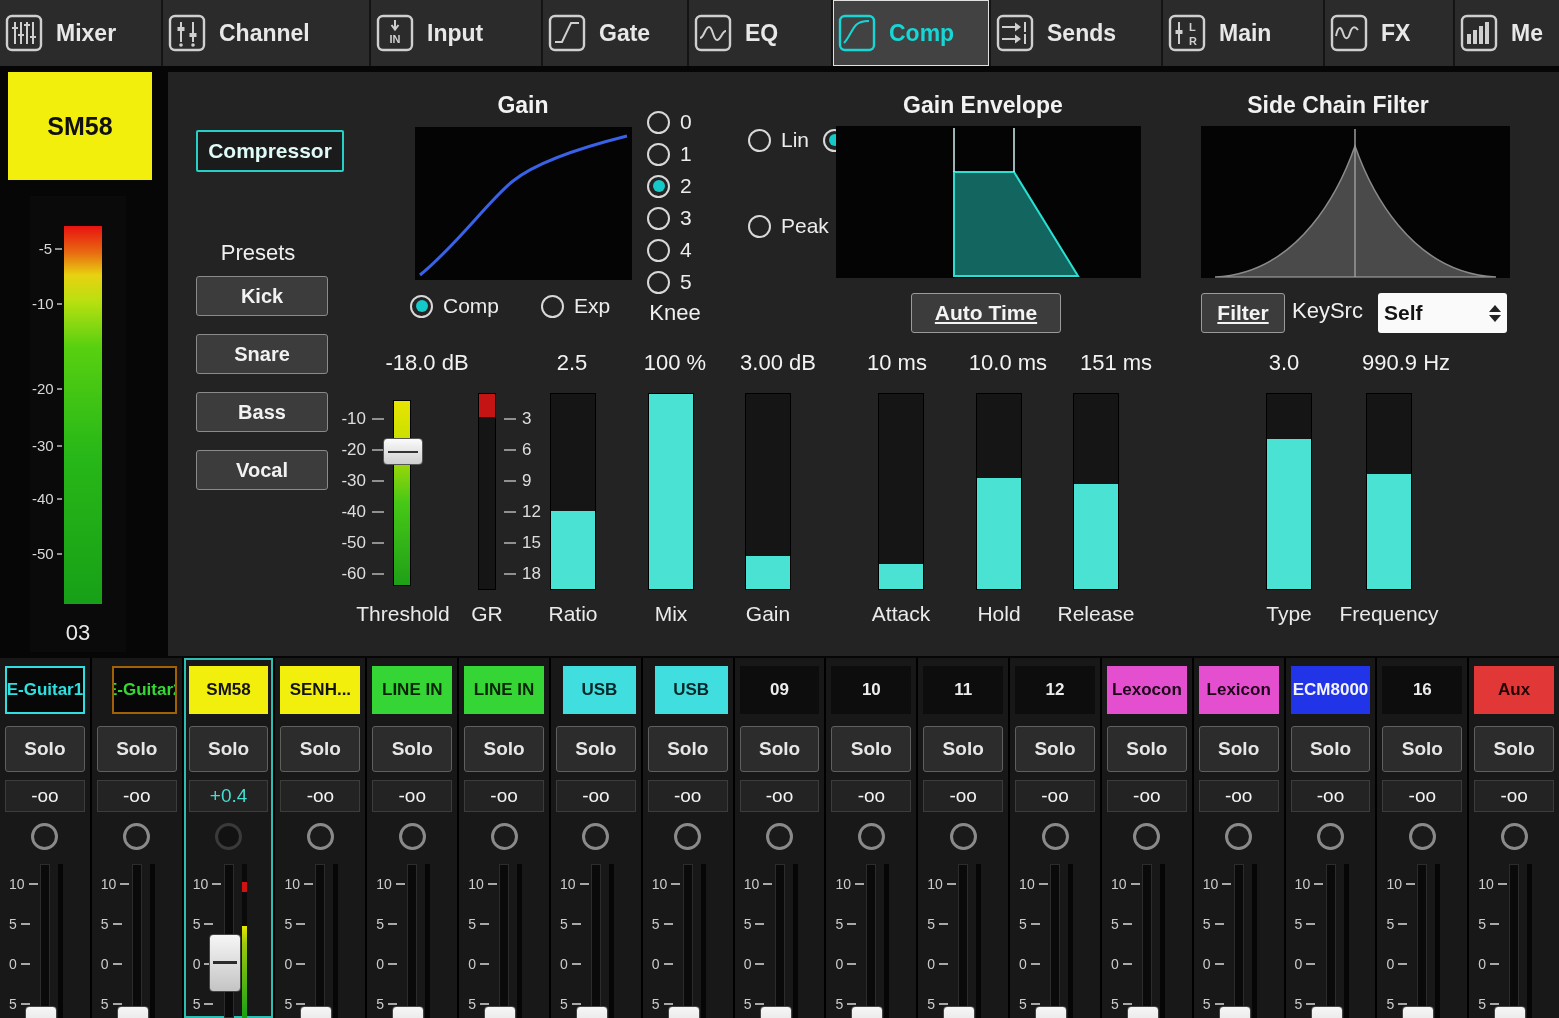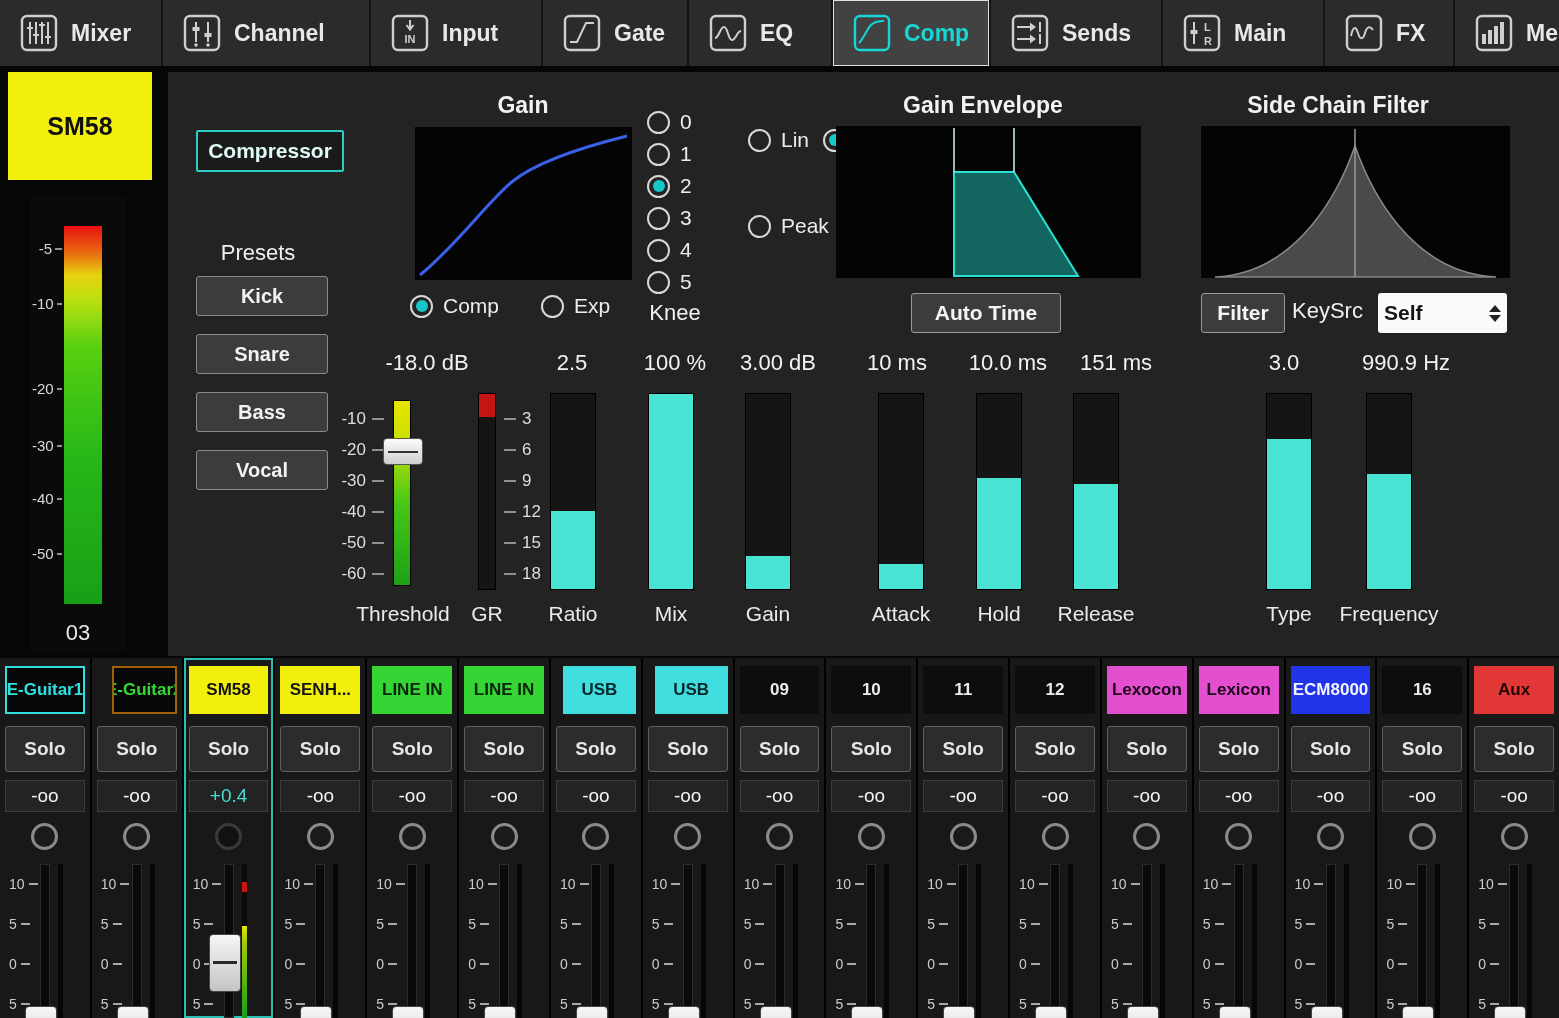--- a/index.html
+++ b/index.html
@@ -2,21 +2,21 @@
 <html><head>
 <meta charset="utf-8">
 <style>
   html,body{margin:0;padding:0;background:#000;}
   *{box-sizing:border-box;}
   .screen{position:relative;width:1559px;height:1018px;overflow:hidden;background:#060606;
           font-family:"Liberation Sans",sans-serif;color:#e6e6e6;-webkit-user-select:none;}
 
   
   .tabbar{position:absolute;left:0;top:0;width:100%;height:66px;background:#2b2b2b;display:flex;}
-  .tab{display:flex;align-items:center;gap:13px;padding-left:20px;border-right:2px solid #141414;
+  .tab{display:flex;align-items:center;gap:13px;padding-left:5px;border-right:2px solid #141414;
        color:#cfcfcf;flex:none;}
   .tab .tlabel{font-size:23px;font-weight:bold;color:#e8e8e8;}
   .tab.on{background:#424242;box-shadow:inset 0 0 0 1px #e0e0e0;color:#17d6d6;}
   .tab.on .tlabel{color:#17d6d6;}
   .t0{width:163px}.t1{width:208px}.t2{width:172px}.t3{width:146px}.t4{width:144px}
   .t5{width:158px}.t6{width:172px}.t7{width:162px}.t8{width:130px}.t9{width:120px}
   .ticon{width:38px;height:38px;}
   .ticon *{stroke:currentColor;fill:none;stroke-width:2;}
   .ticon .ibox{stroke-width:2.4;}
   .ticon .fillglyph{fill:currentColor;stroke:none;}
@@ -62,21 +62,21 @@
   .radio{position:relative;width:23px;height:23px;border:2.5px solid #d8d8d8;border-radius:50%;background:transparent;}
   .radio.on::after{content:"";position:absolute;inset:3.5px;border-radius:50%;background:#15c9c9;}
   .rlab{font-size:21px;color:#ececec;}
   .modegroup{position:absolute;left:242px;top:222px;display:flex;gap:42px;}
   .kneecol{position:absolute;left:479px;top:38px;display:flex;flex-direction:column;gap:8px;}
   .kneelab{position:absolute;left:452px;top:228px;width:110px;text-align:center;font-size:22px;color:#f0f0f0;}
   .envscale{position:absolute;left:580px;top:56px;display:flex;flex-direction:row;gap:14px;}
   .envmode{position:absolute;left:580px;top:142px;display:flex;flex-direction:row;gap:13px;}
 
   .graybtn{background:#3c3c3c;border:1px solid #9a9a9a;border-radius:3px;color:#f4f4f4;
-           font-size:21px;font-weight:bold;font-family:"Liberation Sans",sans-serif;}
+           font-size:21px;font-weight:bold;font-family:"Liberation Sans",sans-serif;text-decoration:underline;}
   .autotime{position:absolute;left:743px;top:221px;width:150px;height:40px;}
   .filterbtn{position:absolute;left:1033px;top:221px;width:84px;height:40px;}
   .keysrc{position:absolute;left:1124px;top:226px;font-size:22px;color:#f0f0f0;}
   .dropdown{position:absolute;left:1210px;top:221px;width:129px;height:40px;background:#fafafa;
             border-radius:3px;display:flex;align-items:center;padding:0 6px;color:#141414;
             font-size:21px;font-weight:bold;}
   .dd-arrows{margin-left:auto;display:flex;flex-direction:column;gap:3px;}
   .dd-arrows b{width:0;height:0;border-left:6px solid transparent;border-right:6px solid transparent;}
   .dd-arrows .up{border-bottom:7px solid #222;}
   .dd-arrows .down{border-top:7px solid #222;}

